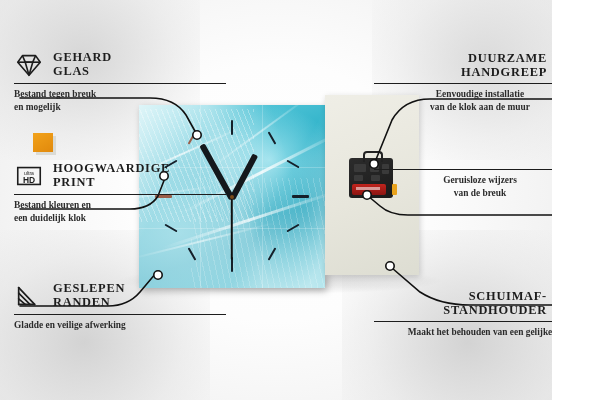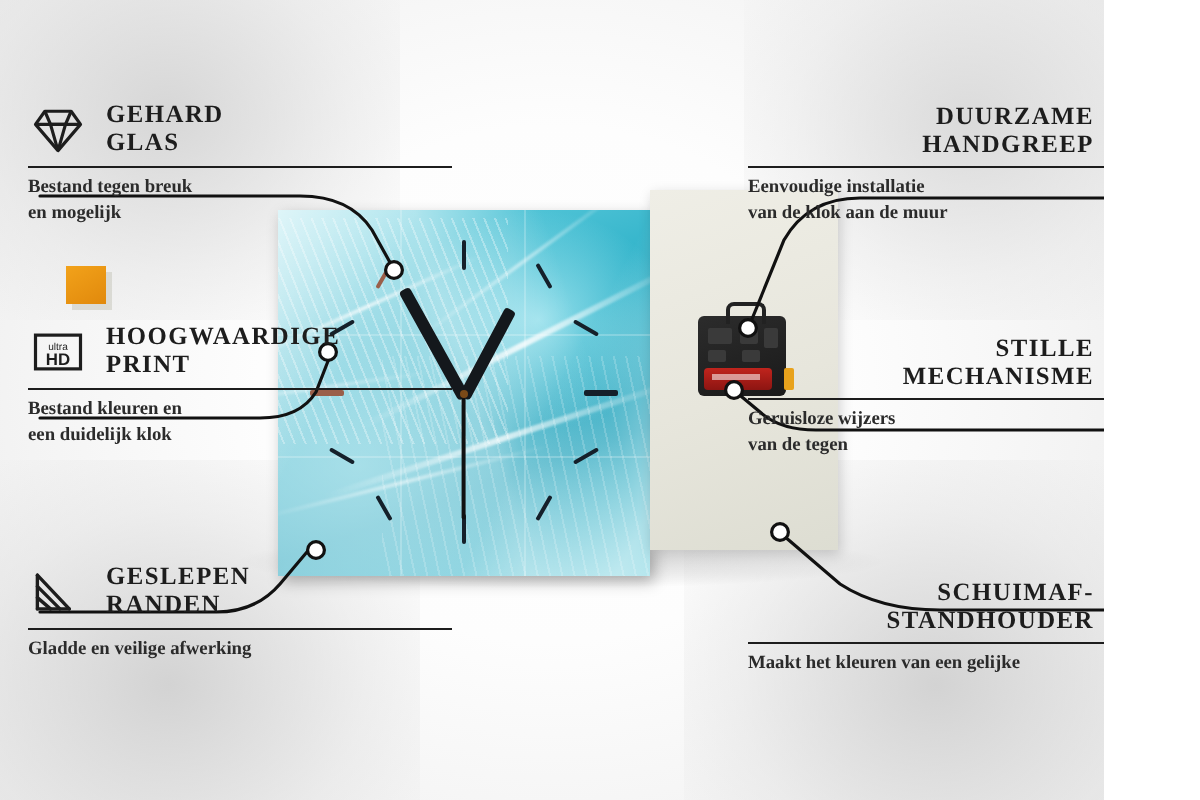--- a/index.html
+++ b/index.html
@@ -102,21 +102,21 @@
     font-family:"Liberation Serif",serif;
     font-weight:700;font-size:12.4px;letter-spacing:.75px;
     color:#1d1d1d;line-height:1.12;text-transform:uppercase;
   }
   .feat.right .title{text-align:right;}
   .rule{height:1.4px;background:#1d1d1d;margin:3px 0 4px;}
   .desc{
     font-family:"Liberation Serif",serif;
     font-size:9.4px;line-height:1.32;color:#2b2b2b;font-weight:bold;
   }
-  .feat.right .desc{text-align:left;}
+  .feat.right .desc{text-align:center;}
 
   
   #f-gehard   {left:14px;  top:50px;}
   #f-print    {left:14px;  top:161px;}
   #f-randen   {left:14px;  top:281px;}
   #f-handgreep{left:374px; top:50px;}
   #f-mecha    {left:374px; top:166px;}
   #f-schuim   {left:374px; top:275px;margin-top:13px;}
 </style>
 </head>
@@ -281,52 +281,40 @@
       </svg>
     </div>
     <div class="rule"></div>
     <div class="desc">
       <div>Eenvoudige installatie</div>
       <div>van de klok aan de muur</div>
     </div>
   </div>
 
   <div class="feat right" id="f-mecha">
-    <div class="head">
-      <div class="title">
-        <div>STILLE</div>
-        <div>MECHANISME</div>
-      </div>
-      <svg class="icon" viewBox="0 0 32 32">
-        <g fill="none" stroke="#1d1d1d" stroke-width="2.1" stroke-linejoin="round">
-          <path d="M13.6 4.6 h4.8 l.8 3.0 2.6 1.5 3.0-.8 2.4 4.2 -2.2 2.2 0 3.0 2.2 2.2 -2.4 4.2 -3.0-.8 -2.6 1.5 -.8 3.0 h-4.8 l-.8-3.0 -2.6-1.5 -3.0.8 -2.4-4.2 2.2-2.2 0-3.0 -2.2-2.2 2.4-4.2 3.0.8 2.6-1.5 Z"></path>
-          <circle cx="16" cy="16" r="4.2"></circle>
-        </g>
-      </svg>
-    </div>
     <div class="rule"></div>
     <div class="desc">
       <div>Geruisloze wijzers</div>
-      <div>van de tegen</div>
+      <div>van de breuk</div>
     </div>
   </div>
 
   <div class="feat right" id="f-schuim">
     <div class="head">
       <div class="title">
         <div>SCHUIMAF-</div>
         <div>STANDHOUDER</div>
       </div>
       <svg class="icon" viewBox="0 0 32 32">
         <g fill="none" stroke="#1d1d1d" stroke-width="1.7" stroke-linejoin="round">
           <path d="M13 3 h6 v9 h4 l-7 7 -7-7 h4 Z"></path>
           <path d="M16 20 L5 24.5 L16 29 L27 24.5 Z"></path>
           <path d="M5 24.5 v2.5 L16 31.5 L27 27 v-2.5"></path>
         </g>
       </svg>
     </div>
     <div class="rule"></div>
     <div class="desc">
-      <div>Maakt het kleuren van een gelijke</div>
+      <div>Maakt het behouden van een gelijke</div>
     </div>
   </div>
 
 </div>
 
 </body></html>

